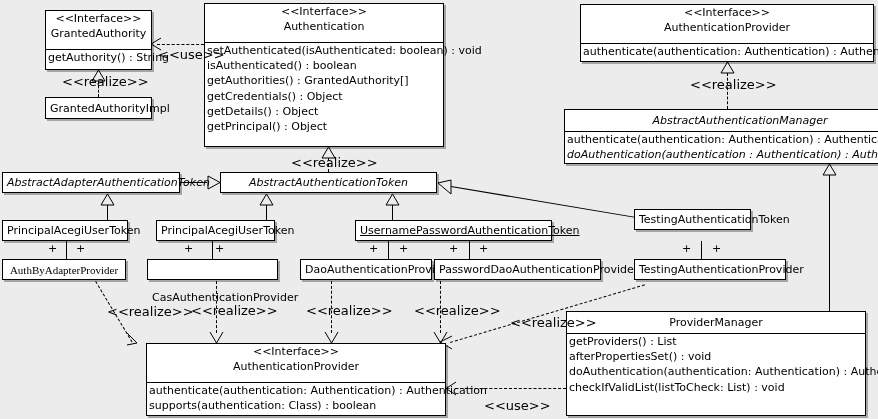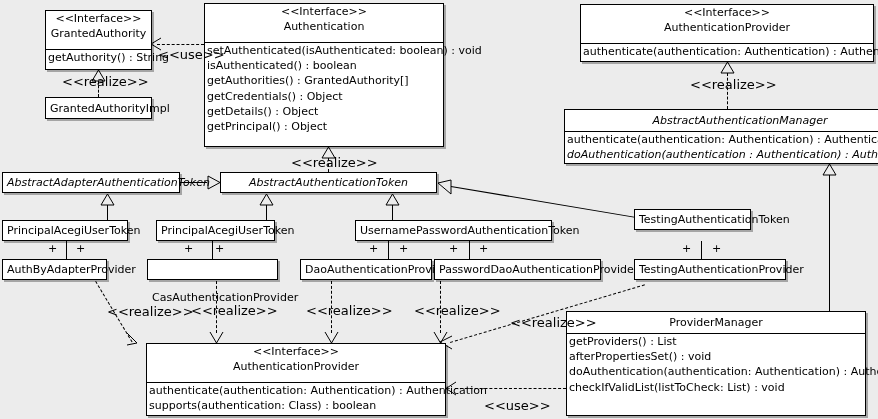--- a/index.html
+++ b/index.html
@@ -248,21 +248,21 @@
         <polygon points="1,4 14,1 14,15" fill="#ececec" stroke="#000" stroke-width="1"></polygon>
       </svg>
   </div>
 
   <div class="uml-box simple" style="left:2px; top:220px; width:126px; height:21px;">
     <span class="cname" style="line-height:20px;border-radius:10px;">PrincipalAcegiUserToken</span>
   </div>
   <div class="uml-box simple" style="left:156px; top:220px; width:119px; height:21px;">
     <span class="cname" style="line-height:20px;">PrincipalAcegiUserToken</span>
   </div>
-  <div class="uml-box simple" style="left:355px; top:220px; width:197px; height:21px;">
+  <div class="uml-box simple" style="left:355px; top:220px; width:197px; height:21px;text-decoration:underline;">
     <span class="cname" style="line-height:20px;">UsernamePasswordAuthenticationToken</span>
   </div>
   <div class="uml-box simple" style="left:634px; top:209px; width:117px; height:21px;">
     <span class="cname" style="line-height:20px;">TestingAuthenticationToken</span>
   </div>
 
   <div class="line vline" style="left:107px; top:205px; height:15px;"></div>
   <div class="tri-wrap" style="left:100px; top:194px;">
     <svg width="15" height="12">
         <polygon points="7.5,0 14,11 1,11" fill="#ececec" stroke="#000" stroke-width="1"></polygon>
@@ -276,21 +276,21 @@
       </svg>
   </div>
 
   <div class="line vline" style="left:392px; top:205px; height:15px;"></div>
   <div class="tri-wrap" style="left:385px; top:194px;">
     <svg width="15" height="12">
         <polygon points="7.5,0 14,11 1,11" fill="#ececec" stroke="#000" stroke-width="1"></polygon>
       </svg>
   </div>
 
-  <div class="uml-box simple" style="left:2px; top:259px; width:105px; height:21px;">
+  <div class="uml-box simple" style="left:2px; top:259px; width:124px; height:21px;font-family:Liberation Serif, serif;">
     <span class="cname" style="line-height:20px;">AuthByAdapterProvider</span>
   </div>
   <div class="uml-box simple" style="left:147px; top:259px; width:131px; height:21px;">
     <span class="cname" style="line-height:20px;margin-top:28px;">CasAuthenticationProvider</span>
   </div>
   <div class="uml-box simple" style="left:300px; top:259px; width:132px; height:21px;">
     <span class="cname" style="line-height:20px;">DaoAuthenticationProvider</span>
   </div>
   <div class="uml-box simple" style="left:434px; top:259px; width:167px; height:21px;">
     <span class="cname" style="line-height:20px;">PasswordDaoAuthenticationProvider</span>

